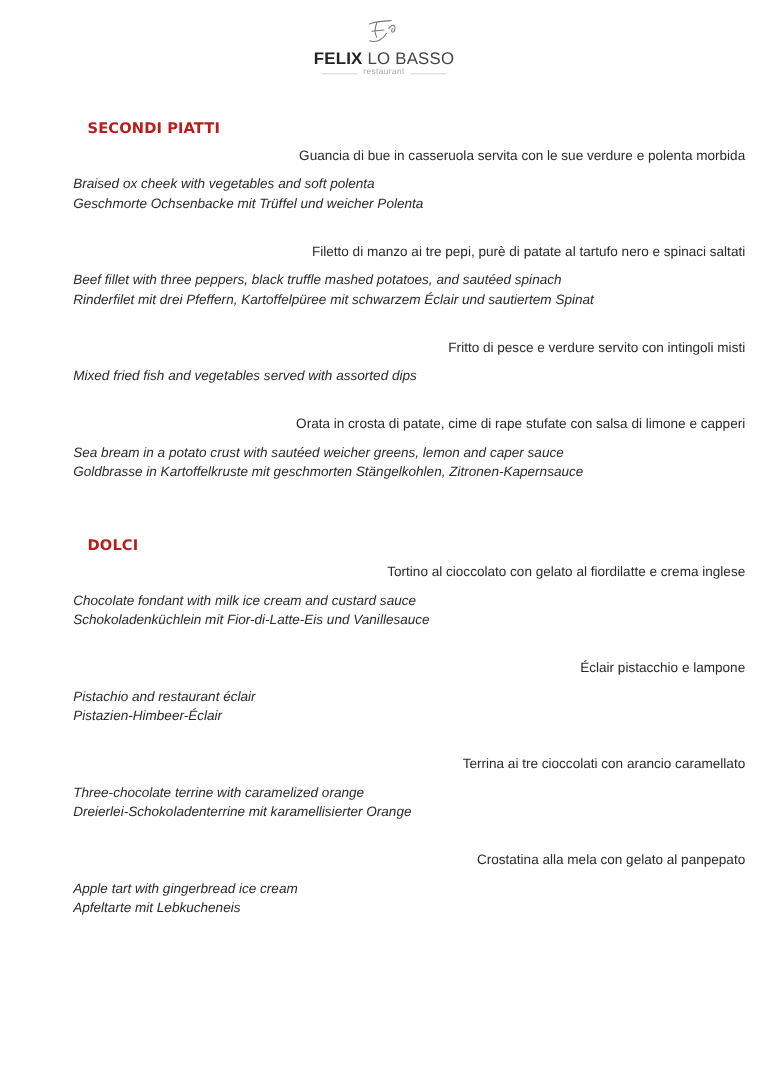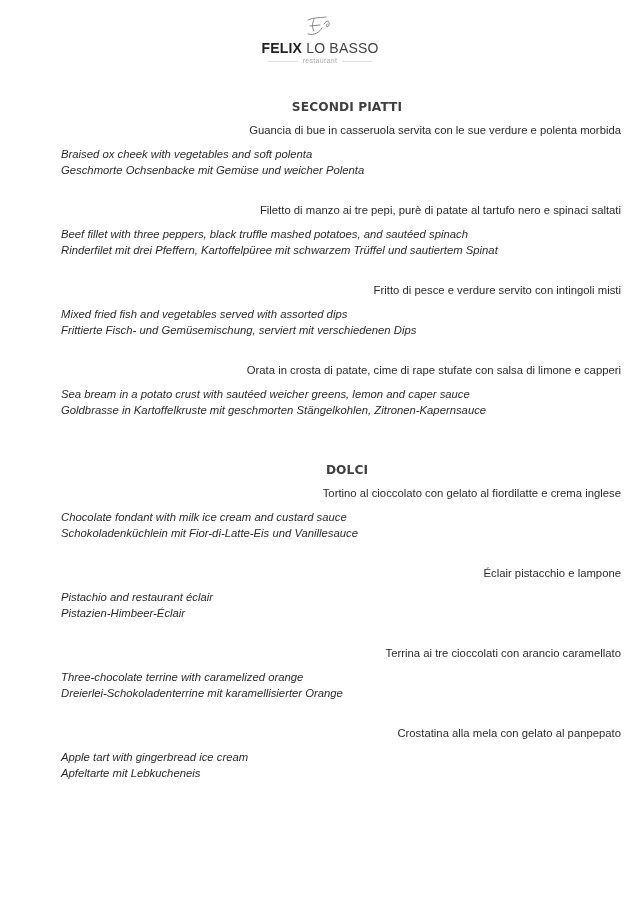--- a/index.html
+++ b/index.html
@@ -71,25 +71,24 @@
     .section {
       margin: 0;
     }
     .section + .section {
       margin-top: 43px;
     }
     .section-title {
       font-family: "DejaVu Sans", sans-serif;
       font-weight: bold;
       font-size: 12.2px;
-      color: #404040;
+      color: #b91c1c;
       line-height: 18px;
       margin: 0 0 6px 12px;
       letter-spacing: 0.1px;
-      text-align: center;
     }
     .dish {
       margin: 0;
     }
     .dish + .dish {
       margin-top: 24px;
     }
     .dish-it {
       font-size: 11.3px;
       line-height: 16px;
@@ -120,33 +119,32 @@
 </div>
 
 <div class="menu">
 
   <div class="section">
     <h2 class="section-title">SECONDI PIATTI</h2>
 
     <div class="dish">
       <p class="dish-it">Guancia di bue in casseruola servita con le sue verdure e polenta morbida</p>
       <p class="dish-tr">Braised ox cheek with vegetables and soft polenta</p>
-      <p class="dish-tr">Geschmorte Ochsenbacke mit Gemüse und weicher Polenta</p>
+      <p class="dish-tr">Geschmorte Ochsenbacke mit Trüffel und weicher Polenta</p>
     </div>
 
     <div class="dish">
       <p class="dish-it">Filetto di manzo ai tre pepi, purè di patate al tartufo nero e spinaci saltati</p>
       <p class="dish-tr">Beef fillet with three peppers, black truffle mashed potatoes, and sautéed spinach</p>
-      <p class="dish-tr">Rinderfilet mit drei Pfeffern, Kartoffelpüree mit schwarzem Trüffel und sautiertem Spinat</p>
+      <p class="dish-tr">Rinderfilet mit drei Pfeffern, Kartoffelpüree mit schwarzem Éclair und sautiertem Spinat</p>
     </div>
 
     <div class="dish">
       <p class="dish-it">Fritto di pesce e verdure servito con intingoli misti</p>
       <p class="dish-tr">Mixed fried fish and vegetables served with assorted dips</p>
-      <p class="dish-tr">Frittierte Fisch- und Gemüsemischung, serviert mit verschiedenen Dips</p>
     </div>
 
     <div class="dish">
       <p class="dish-it">Orata in crosta di patate, cime di rape stufate con salsa di limone e capperi</p>
       <p class="dish-tr">Sea bream in a potato crust with sautéed weicher greens, lemon and caper sauce</p>
       <p class="dish-tr">Goldbrasse in Kartoffelkruste mit geschmorten Stängelkohlen, Zitronen-Kapernsauce</p>
     </div>
   </div>
 
   <div class="section">

